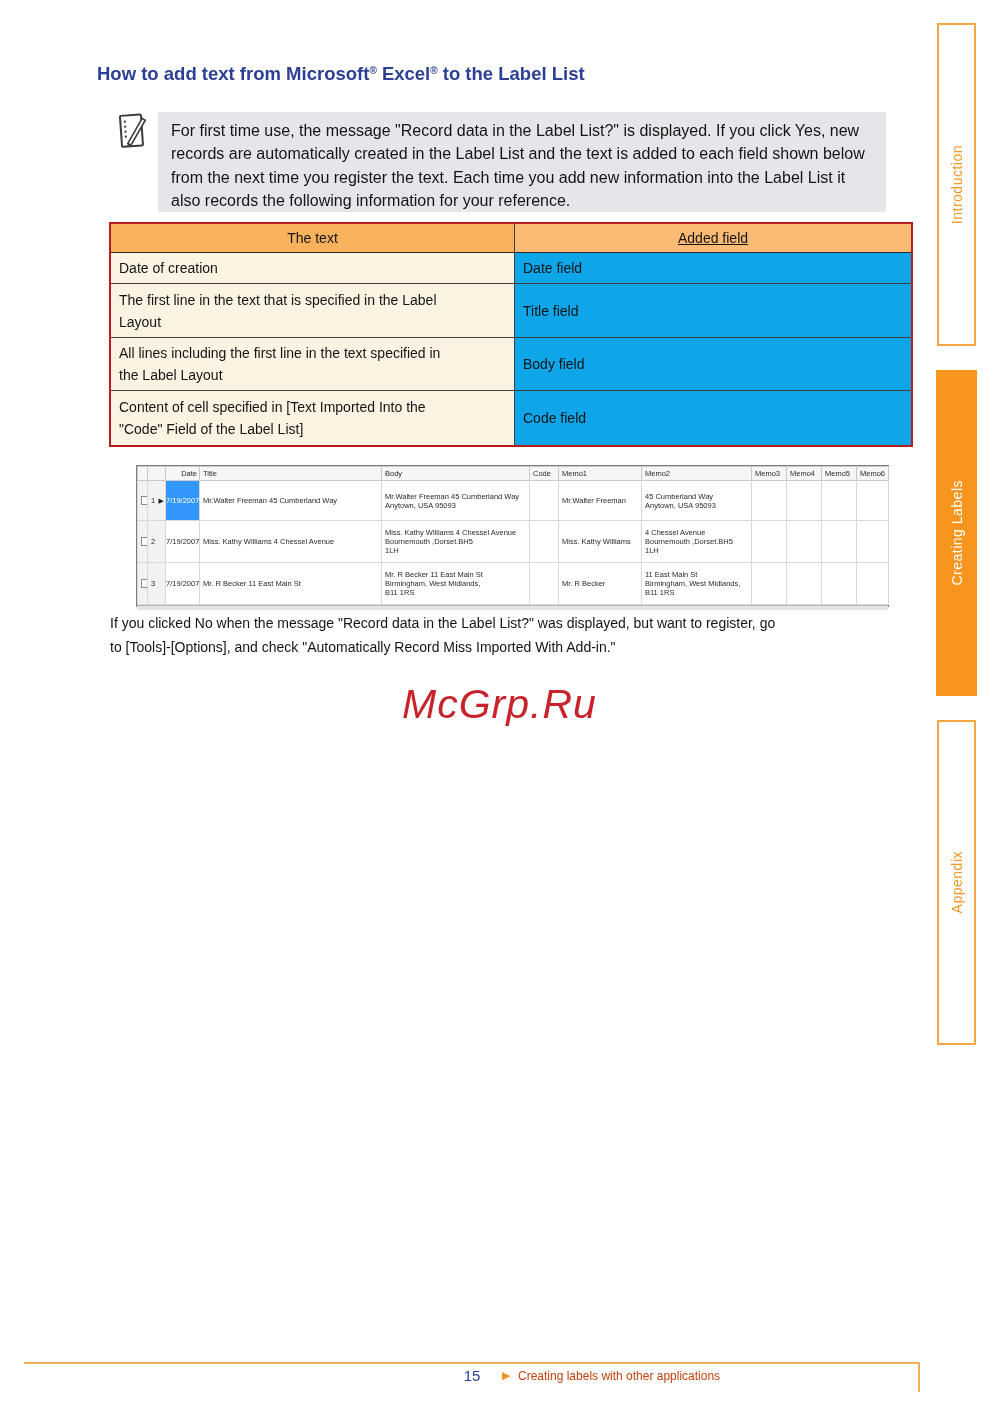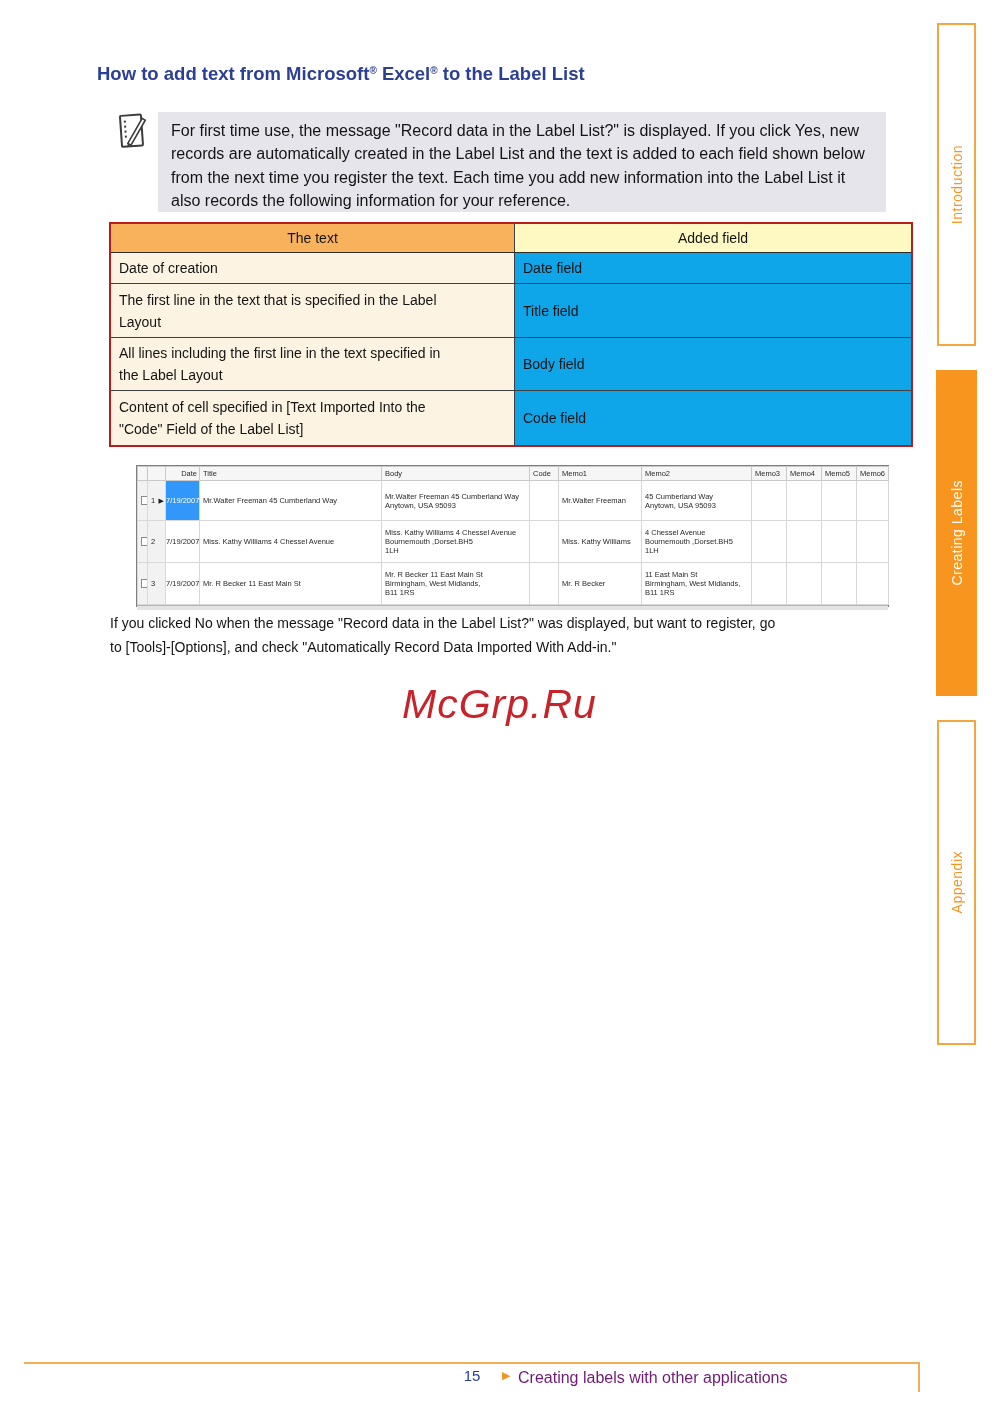--- a/index.html
+++ b/index.html
@@ -56,21 +56,21 @@
   .tab .vtxt{writing-mode:vertical-rl;transform:rotate(180deg);font-size:14px;letter-spacing:0.5px;white-space:nowrap;}
   .tab-intro{left:937px;top:23px;width:39px;height:323px;background:#ffffff;border:2px solid #f4a640;color:#f7941e;}
   .tab-create{left:936px;top:370px;width:41px;height:326px;background:#f8951e;color:#ffffff;}
   .tab-append{left:937px;top:720px;width:39px;height:325px;background:#ffffff;border:2px solid #f4a640;color:#f7941e;}
 
   
   .footer-rule{position:absolute;left:24px;top:1362px;width:894px;height:28px;
       border-top:2px solid #f3ae58;border-right:2px solid #f3ae58;}
   .footer-page{position:absolute;left:455px;top:1367px;width:34px;text-align:center;font-size:15px;color:#27409b;}
   .footer-arrow{position:absolute;left:502px;top:1369px;font-size:11px;color:#f7941d;}
-  .footer-label{position:absolute;left:518px;top:1369px;font-size:16px;color:#701a75;white-space:nowrap;}
+  .footer-label{position:absolute;left:518px;top:1369px;font-size:12px;color:#c2410c;white-space:nowrap;}
 </style>
 </head>
 <body>
 
 <div class="page">
 
   <div class="heading"><span>How to add text from Microsoft</span><span class="sup">®</span><span> Excel</span><span class="sup">®</span><span> to the Label List</span></div>
 
   <div class="note-icon">
     <svg width="34" height="42" viewBox="0 0 34 42">
@@ -92,21 +92,21 @@
       <div>records are automatically created in the Label List and the text is added to each field shown below</div>
       <div>from the next time you register the text. Each time you add new information into the Label List it</div>
       <div>also records the following information for your reference.</div>
     </div>
   </div>
 
   <table class="map-table">
     <tbody>
         <tr class="hdr">
       <th class="cL" style="background:#f8b25c;">The text</th>
-      <th class="cR" style="background:#fef9c3;">Added field</th>
+      <th class="cR" style="background:#fdba74;text-decoration:underline;">Added field</th>
     </tr>
     <tr style="height:31px;">
       <td class="cL pre">Date of creation</td>
       <td class="cR">Date field</td>
     </tr>
     <tr style="height:54px;">
       <td class="cL pre">The first line in the text that is specified in the Label
 Layout</td>
       <td class="cR">Title field</td>
     </tr>
@@ -219,21 +219,21 @@
         <td></td>
         <td></td>
       </tr>
     </tbody>
       </table>
     <div class="shot-foot"></div>
   </div>
 
   <div class="para">
     <div>If you clicked No when the message "Record data in the Label List?" was displayed, but want to register, go</div>
-    <div>to [Tools]-[Options], and check "Automatically Record Data Imported With Add-in."</div>
+    <div>to [Tools]-[Options], and check "Automatically Record Miss Imported With Add-in."</div>
   </div>
 
   <div class="watermark">McGrp.Ru</div>
 
   <div class="tab tab-intro">
     <span class="vtxt">Introduction</span>
   </div>
   <div class="tab tab-create">
     <span class="vtxt">Creating Labels</span>
   </div>

